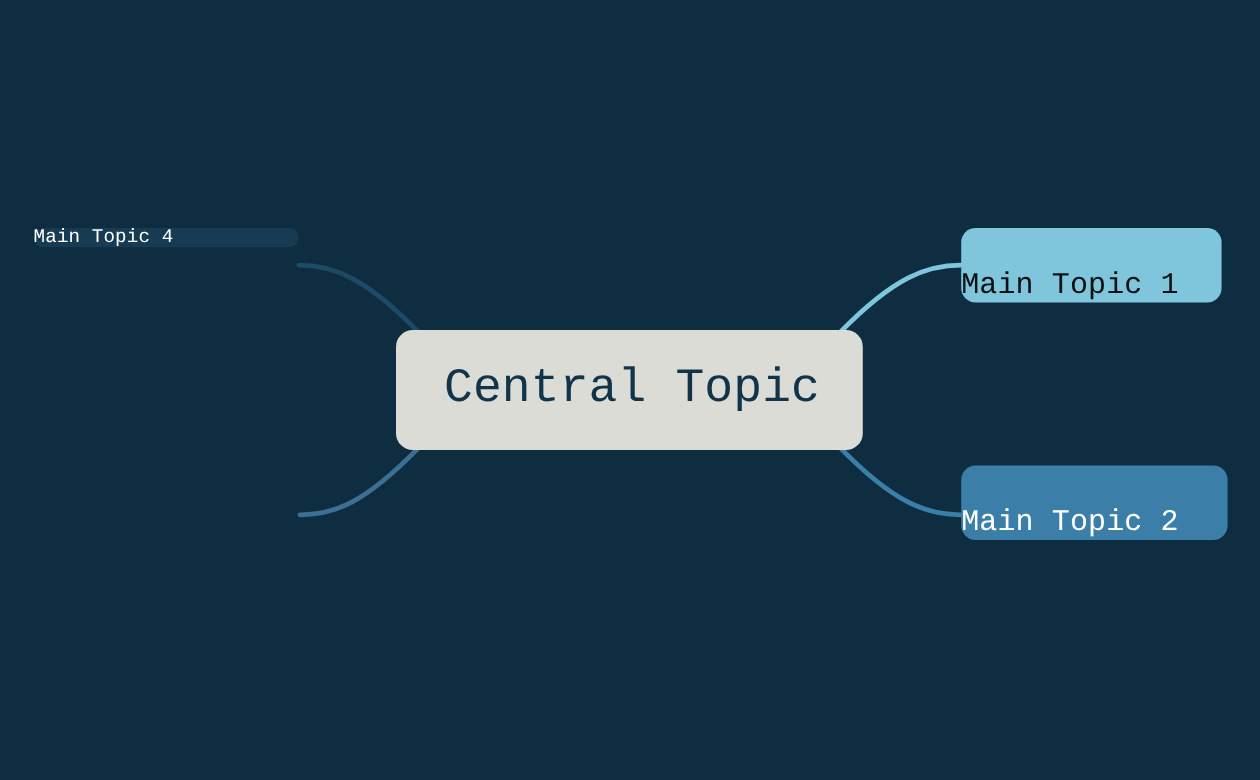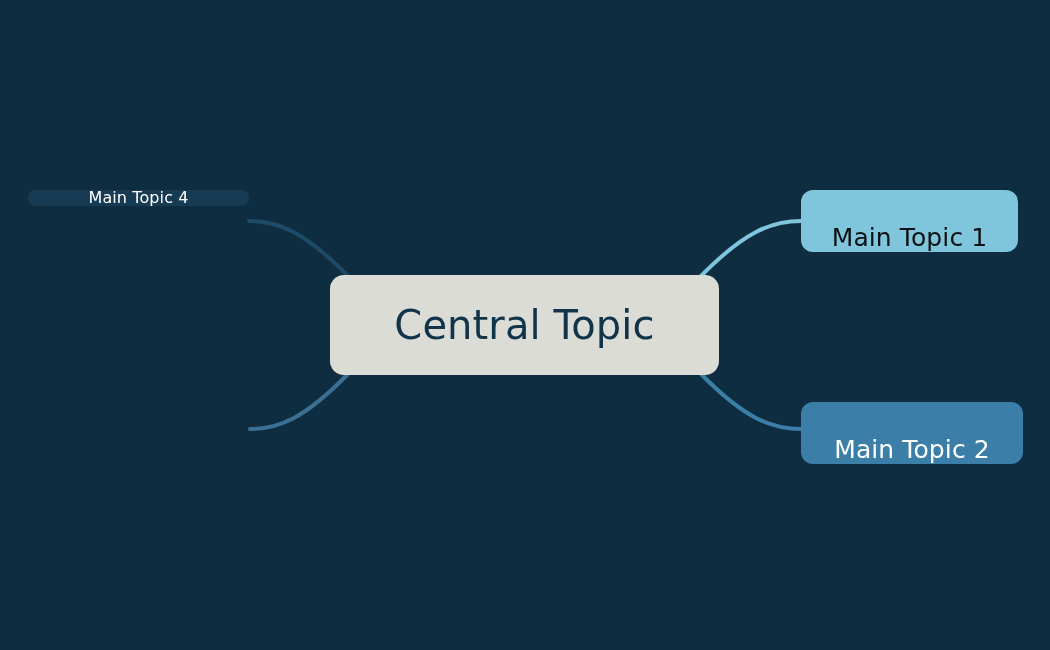--- a/index.html
+++ b/index.html
@@ -23,37 +23,39 @@
     left: 0;
     top: 0;
     width: 1050px;
     height: 650px;
   }
   .node {
     position: absolute;
     box-sizing: border-box;
     display: flex;
     align-items: center;
-    justify-content: center;
+    justify-content: flex-start;
     border-radius: 12px;
     white-space: nowrap;
     letter-spacing: 0.1px;
+    font-family: Liberation Mono, monospace;
   }
   .node-label {
     display: block;
     line-height: 1;
   }
   #central-node {
     left: 330px;
     top: 275px;
     width: 389px;
     height: 100px;
     background: #dcdcd6;
     border-radius: 14px;
     z-index: 3;
+    padding-left: 40px;
   }
   #central-node .node-label {
     color: #12344a;
     font-size: 40px;
     font-weight: 500;
   }
   .branch {
     height: 62px;
     z-index: 3;
   }
@@ -64,21 +66,21 @@
   }
   #node-topic-1 {
     left: 801px;
     top: 190px;
     width: 217px;
     background: #7fc5dc;
   }
   #node-topic-1 .node-label { color: #0d1113; }
   #node-topic-2 {
     left: 801px;
-    top: 402px;
+    top: 388px;
     width: 222px;
     background: #3b7fa8;
   }
   #node-topic-2 .node-label { color: #ffffff; }
   #node-topic-3 {
     left: 28px;
     top: 398px;
     width: 222px;
     background: #2c5a7a;
   }

